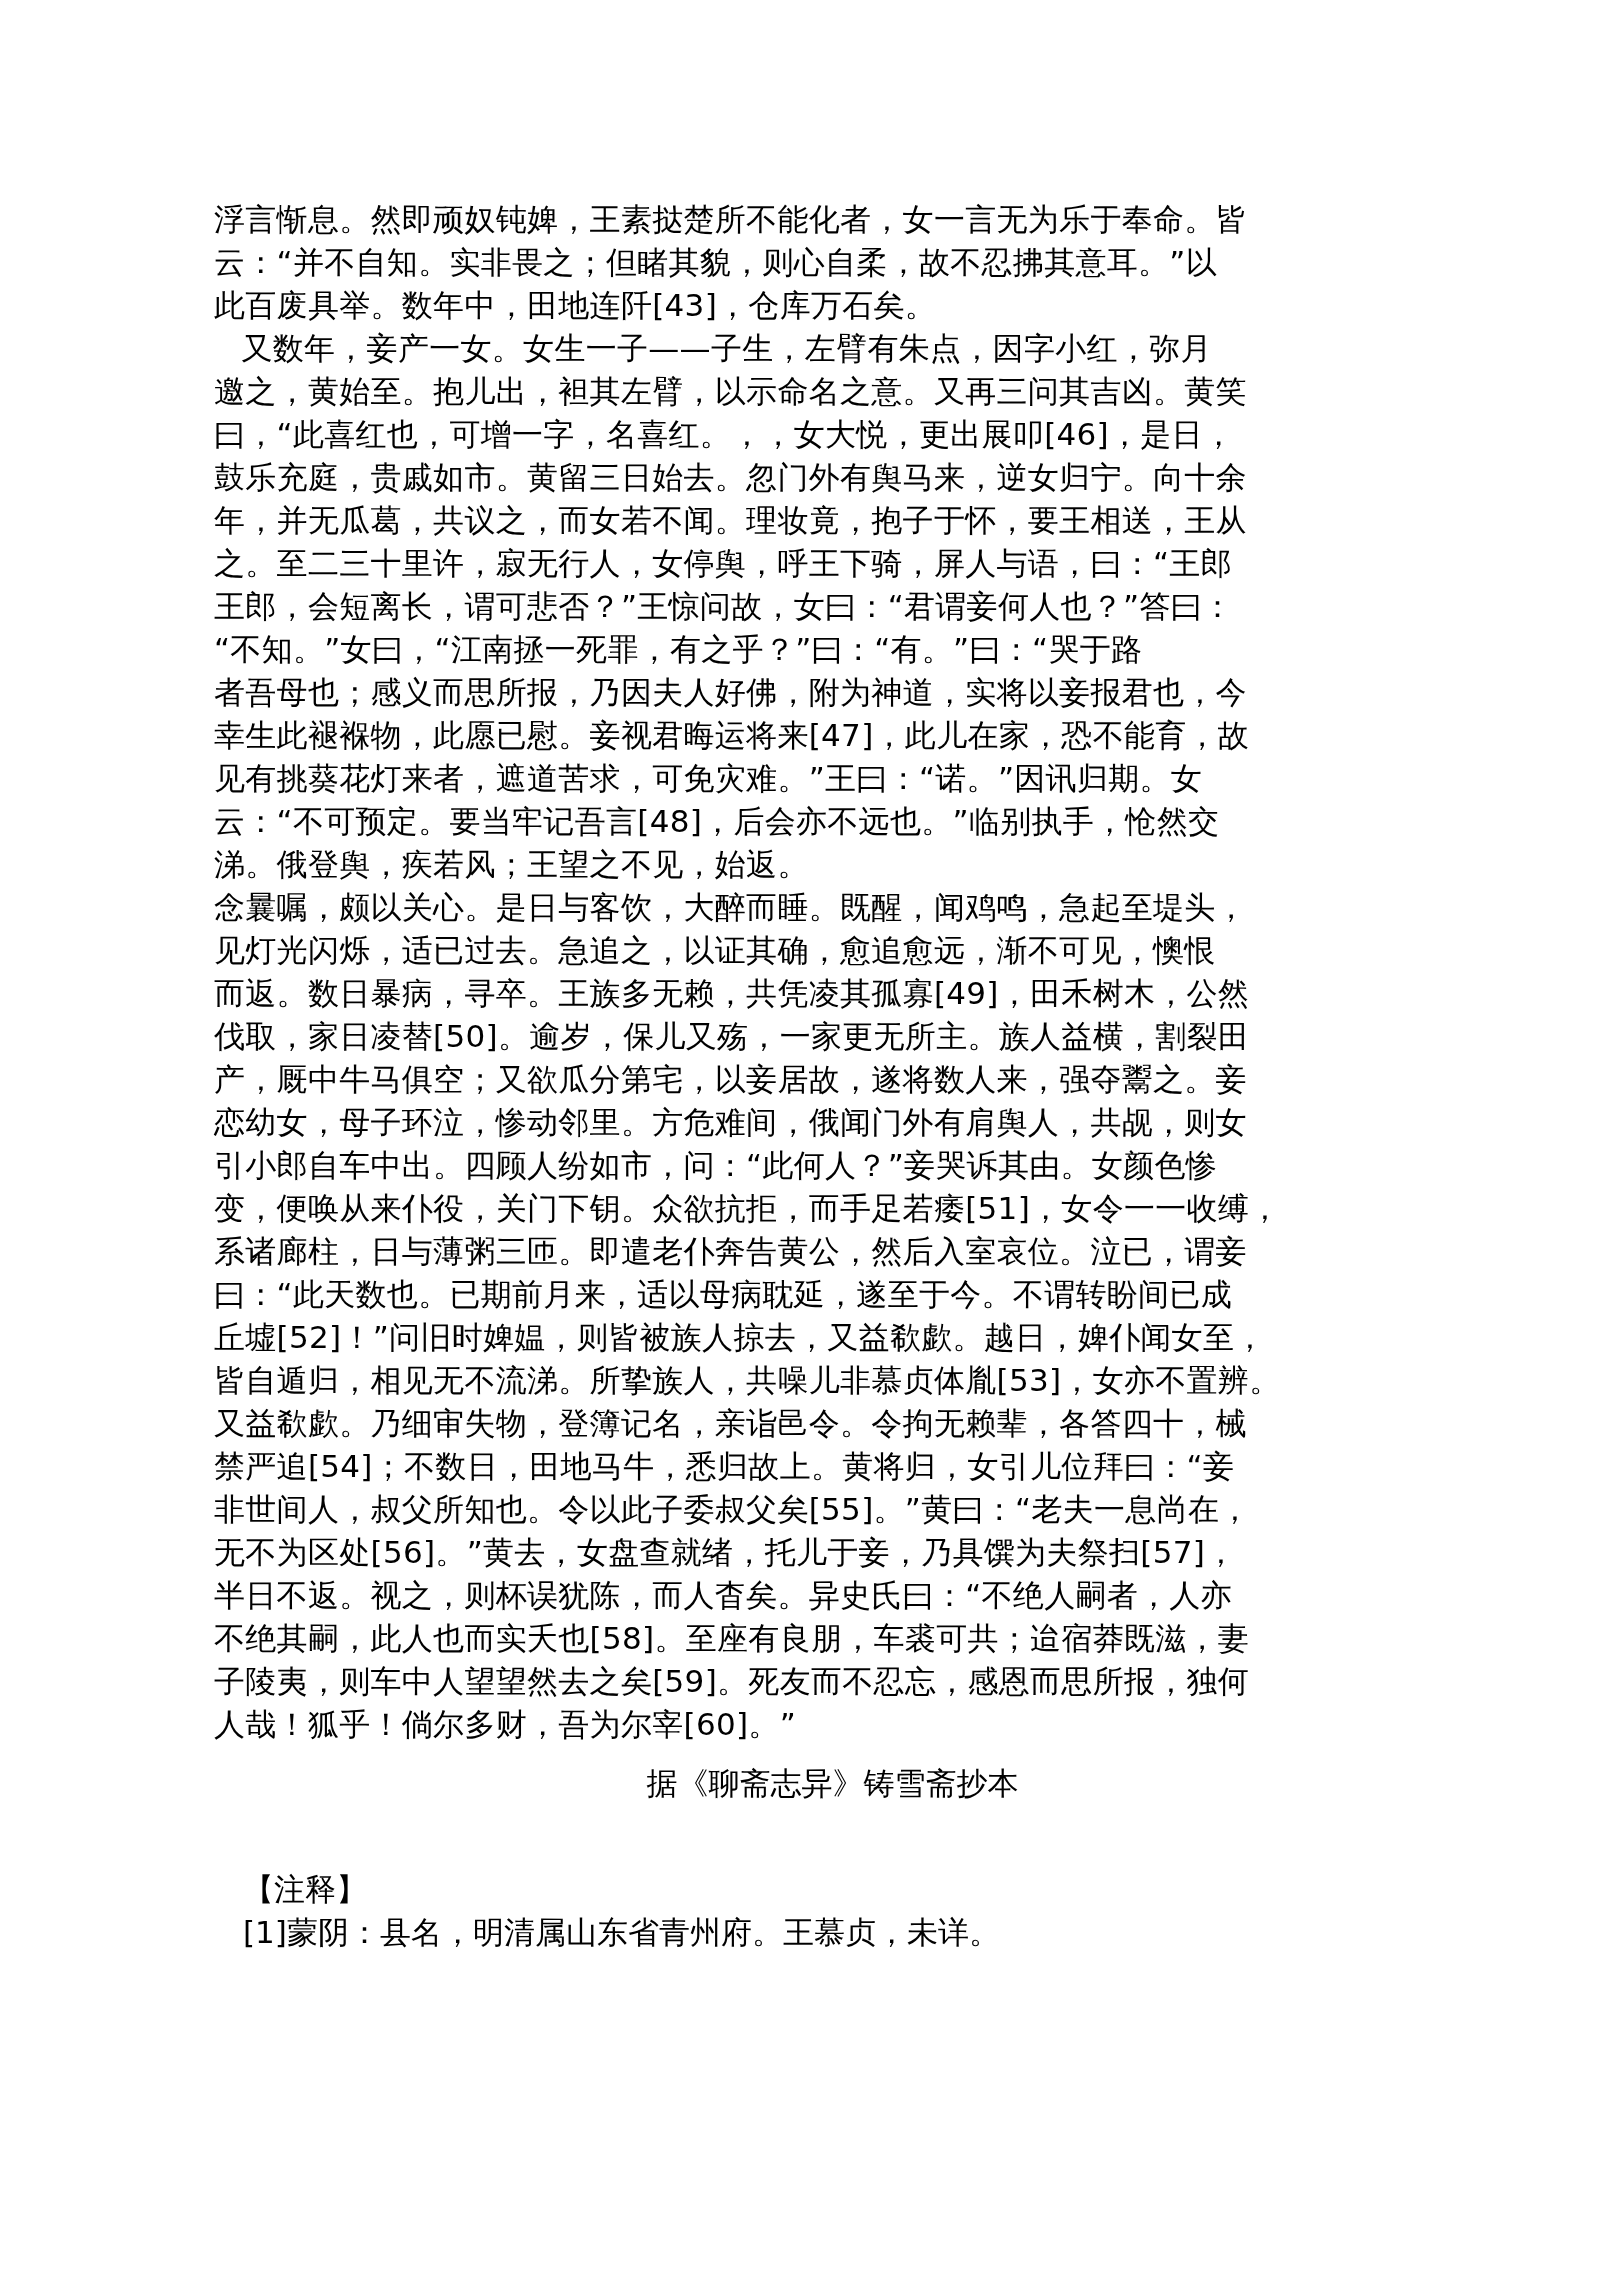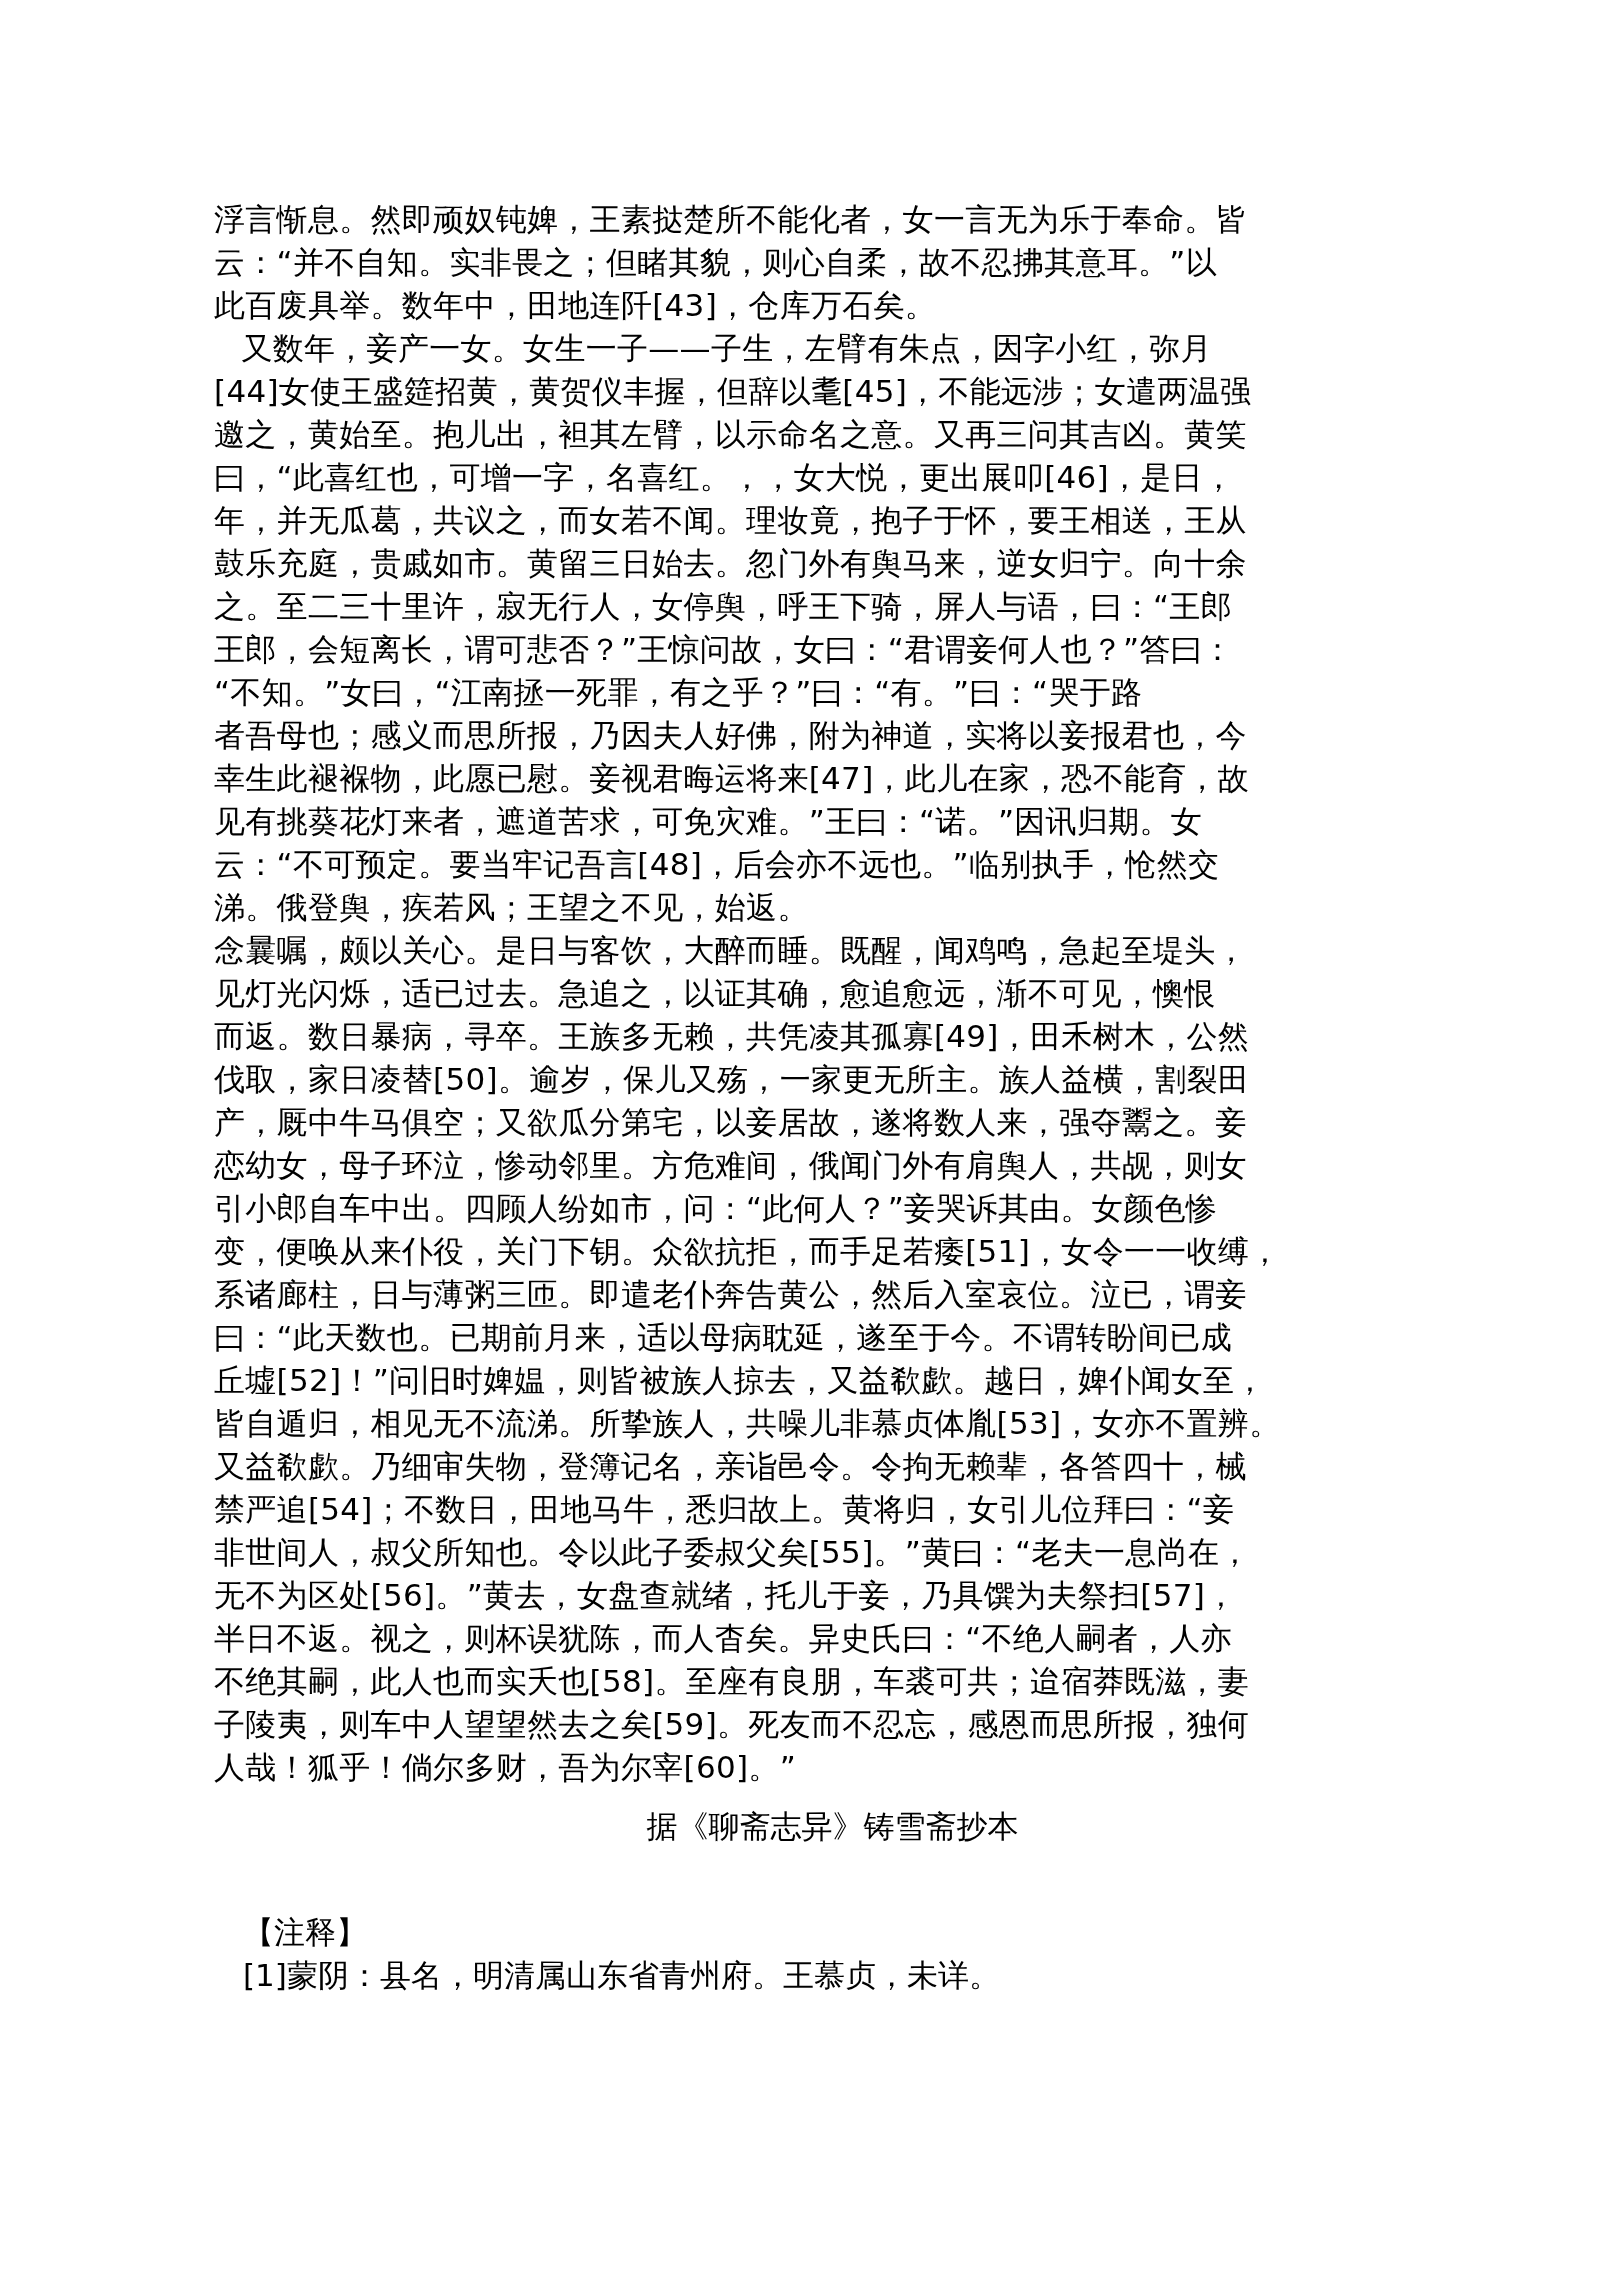--- a/index.html
+++ b/index.html
@@ -53,25 +53,24 @@
 
 <div class="page">
   <div class="text-column">
 
     <div>
 
     <div class="text-line">浮言惭息。然即顽奴钝婢，王素挞楚所不能化者，女一言无为乐于奉命。皆</div>
         <div class="text-line">云：“并不自知。实非畏之；但睹其貌，则心自柔，故不忍拂其意耳。”以</div>
         <div class="text-line">此百废具举。数年中，田地连阡[43]，仓库万石矣。</div>
         <div class="text-line indent">又数年，妾产一女。女生一子——子生，左臂有朱点，因字小红，弥月</div>
-        <div class="text-line">[44]女使王盛筵招黄，黄贺仪丰握，但辞以耄[45]，不能远涉；女遣两温强</div>
         <div class="text-line">邀之，黄始至。抱儿出，袒其左臂，以示命名之意。又再三问其吉凶。黄笑</div>
         <div class="text-line">曰，“此喜红也，可增一字，名喜红。，，女大悦，更出展叩[46]，是日，</div>
+        <div class="text-line">鼓乐充庭，贵戚如市。黄留三日始去。忽门外有舆马来，逆女归宁。向十余</div>
         <div class="text-line">年，并无瓜葛，共议之，而女若不闻。理妆竟，抱子于怀，要王相送，王从</div>
-        <div class="text-line">鼓乐充庭，贵戚如市。黄留三日始去。忽门外有舆马来，逆女归宁。向十余</div>
         <div class="text-line">之。至二三十里许，寂无行人，女停舆，呼王下骑，屏人与语，曰：“王郎</div>
         <div class="text-line">王郎，会短离长，谓可悲否？”王惊问故，女曰：“君谓妾何人也？”答曰：</div>
         <div class="text-line">“不知。”女曰，“江南拯一死罪，有之乎？”曰：“有。”曰：“哭于路</div>
         <div class="text-line">者吾母也；感义而思所报，乃因夫人好佛，附为神道，实将以妾报君也，今</div>
         <div class="text-line">幸生此褪褓物，此愿已慰。妾视君晦运将来[47]，此儿在家，恐不能育，故</div>
         <div class="text-line">见有挑葵花灯来者，遮道苦求，可免灾难。”王曰：“诺。”因讯归期。女</div>
         <div class="text-line">云：“不可预定。要当牢记吾言[48]，后会亦不远也。”临别执手，怆然交</div>
         <div class="text-line">涕。俄登舆，疾若风；王望之不见，始返。</div>
         <div class="text-line">念曩嘱，颇以关心。是日与客饮，大醉而睡。既醒，闻鸡鸣，急起至堤头，</div>
         <div class="text-line">见灯光闪烁，适已过去。急追之，以证其确，愈追愈远，渐不可见，懊恨</div>

